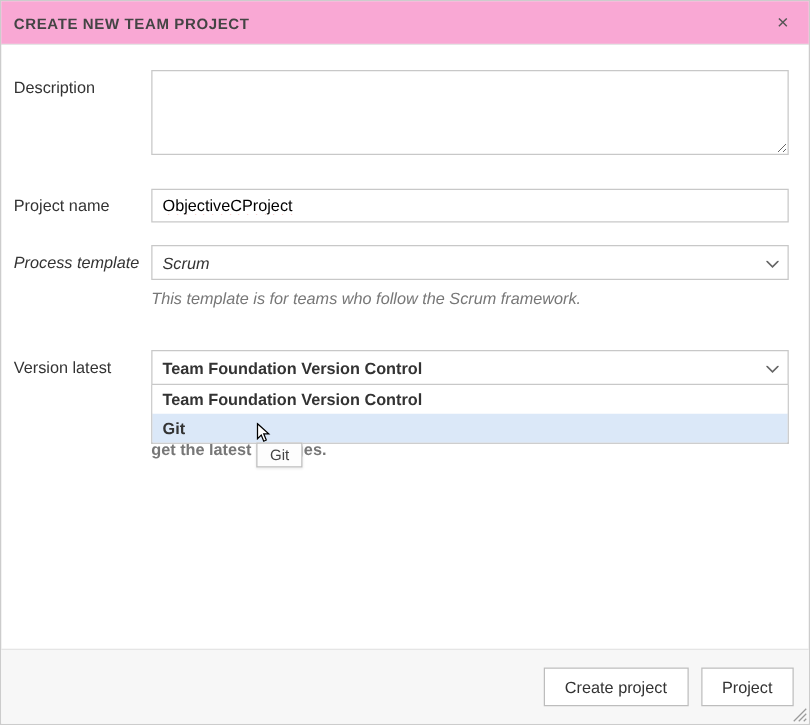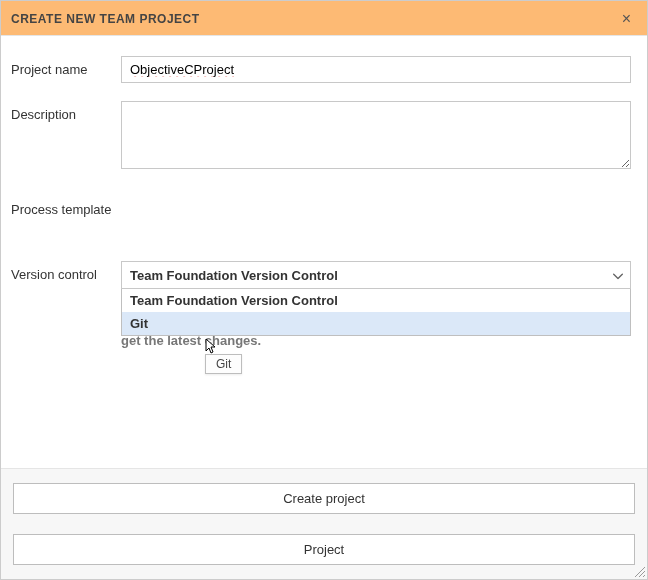--- a/index.html
+++ b/index.html
@@ -19,21 +19,21 @@
       display: flex;
       flex-direction: column;
       border: 1px solid #ccc;
     }
     .dialog-header {
       display: flex;
       justify-content: space-between;
       align-items: center;
       padding: 10px 12px 8px 10px;
       border-bottom: 1px solid #e5e5e5;
-      background: #fdba74;
+      background: #f9a8d4;
       gap: 48px;
     }
     .dialog-title {
       font-size: 12px;
       letter-spacing: 0.5px;
       font-weight: 600;
       color: #444;
     }
     .close-btn {
       background: none;
@@ -163,22 +163,21 @@
       color: #444;
       z-index: 25;
       box-shadow: 0 1px 2px rgba(0,0,0,.08);
     }
     .dialog-footer {
       border-top: 1px solid #e5e5e5;
       background: #f7f7f7;
       padding: 14px 12px;
       display: flex;
       justify-content: flex-end;
-      gap: 20px;
-      flex-direction: column;
+      gap: 10px;
     }
     .footer-btn {
       border: 1px solid #bdbdbd;
       background: #fff;
       padding: 7px 16px;
       font-size: 13px;
       color: #333;
       cursor: pointer;
       font-family: inherit;
     }
@@ -199,40 +198,53 @@
 
   <div class="dialog-header">
     <div class="dialog-title">CREATE NEW TEAM PROJECT</div>
     <button class="close-btn">
       <span>×</span>
     </button>
   </div>
 
   <div class="dialog-body">
 
+    <div class="form-row tall">
+      <div class="form-label">Description</div>
+      <div class="form-field">
+        <textarea class="textarea" style=""></textarea>
+      </div>
+    </div>
+
     <div class="form-row">
       <div class="form-label">Project name</div>
       <div class="form-field">
         <input type="text" class="text-input spellcheck" value="ObjectiveCProject" style="">
       </div>
     </div>
 
-    <div class="form-row tall">
-      <div class="form-label">Description</div>
+    <div class="form-row" style="margin-bottom:32px;font-style:italic;">
+      <div class="form-label">Process template</div>
       <div class="form-field">
-        <textarea class="textarea" style=""></textarea>
-      </div>
-    </div>
-
-    <div class="form-row" style="margin-bottom:44px;">
-      <div class="form-label">Process template</div>
+        <div class="select-wrap">
+          <div class="select-display">
+            <span>Scrum</span>
+          </div>
+          <span class="select-caret">
+            <svg width="10" height="6" viewBox="0 0 10 6">
+                <path d="M0 0 L5 5 L10 0" fill="none" stroke="#666" stroke-width="1.3"></path>
+              </svg>
+          </span>
+        </div>
+        <div class="help-text">This template is for teams who follow the Scrum framework.</div>
+      </div>
     </div>
 
     <div class="form-row" style="margin-bottom:0;">
-      <div class="form-label">Version control</div>
+      <div class="form-label">Version latest</div>
       <div class="form-field" style="position:relative;font-weight:bold;">
         <div class="select-wrap">
           <div class="select-display">
             <span>Team Foundation Version Control</span>
           </div>
           <span class="select-caret">
             <svg width="10" height="6" viewBox="0 0 10 6">
                 <path d="M0 0 L5 5 L10 0" fill="none" stroke="#666" stroke-width="1.3"></path>
               </svg>
           </span>

